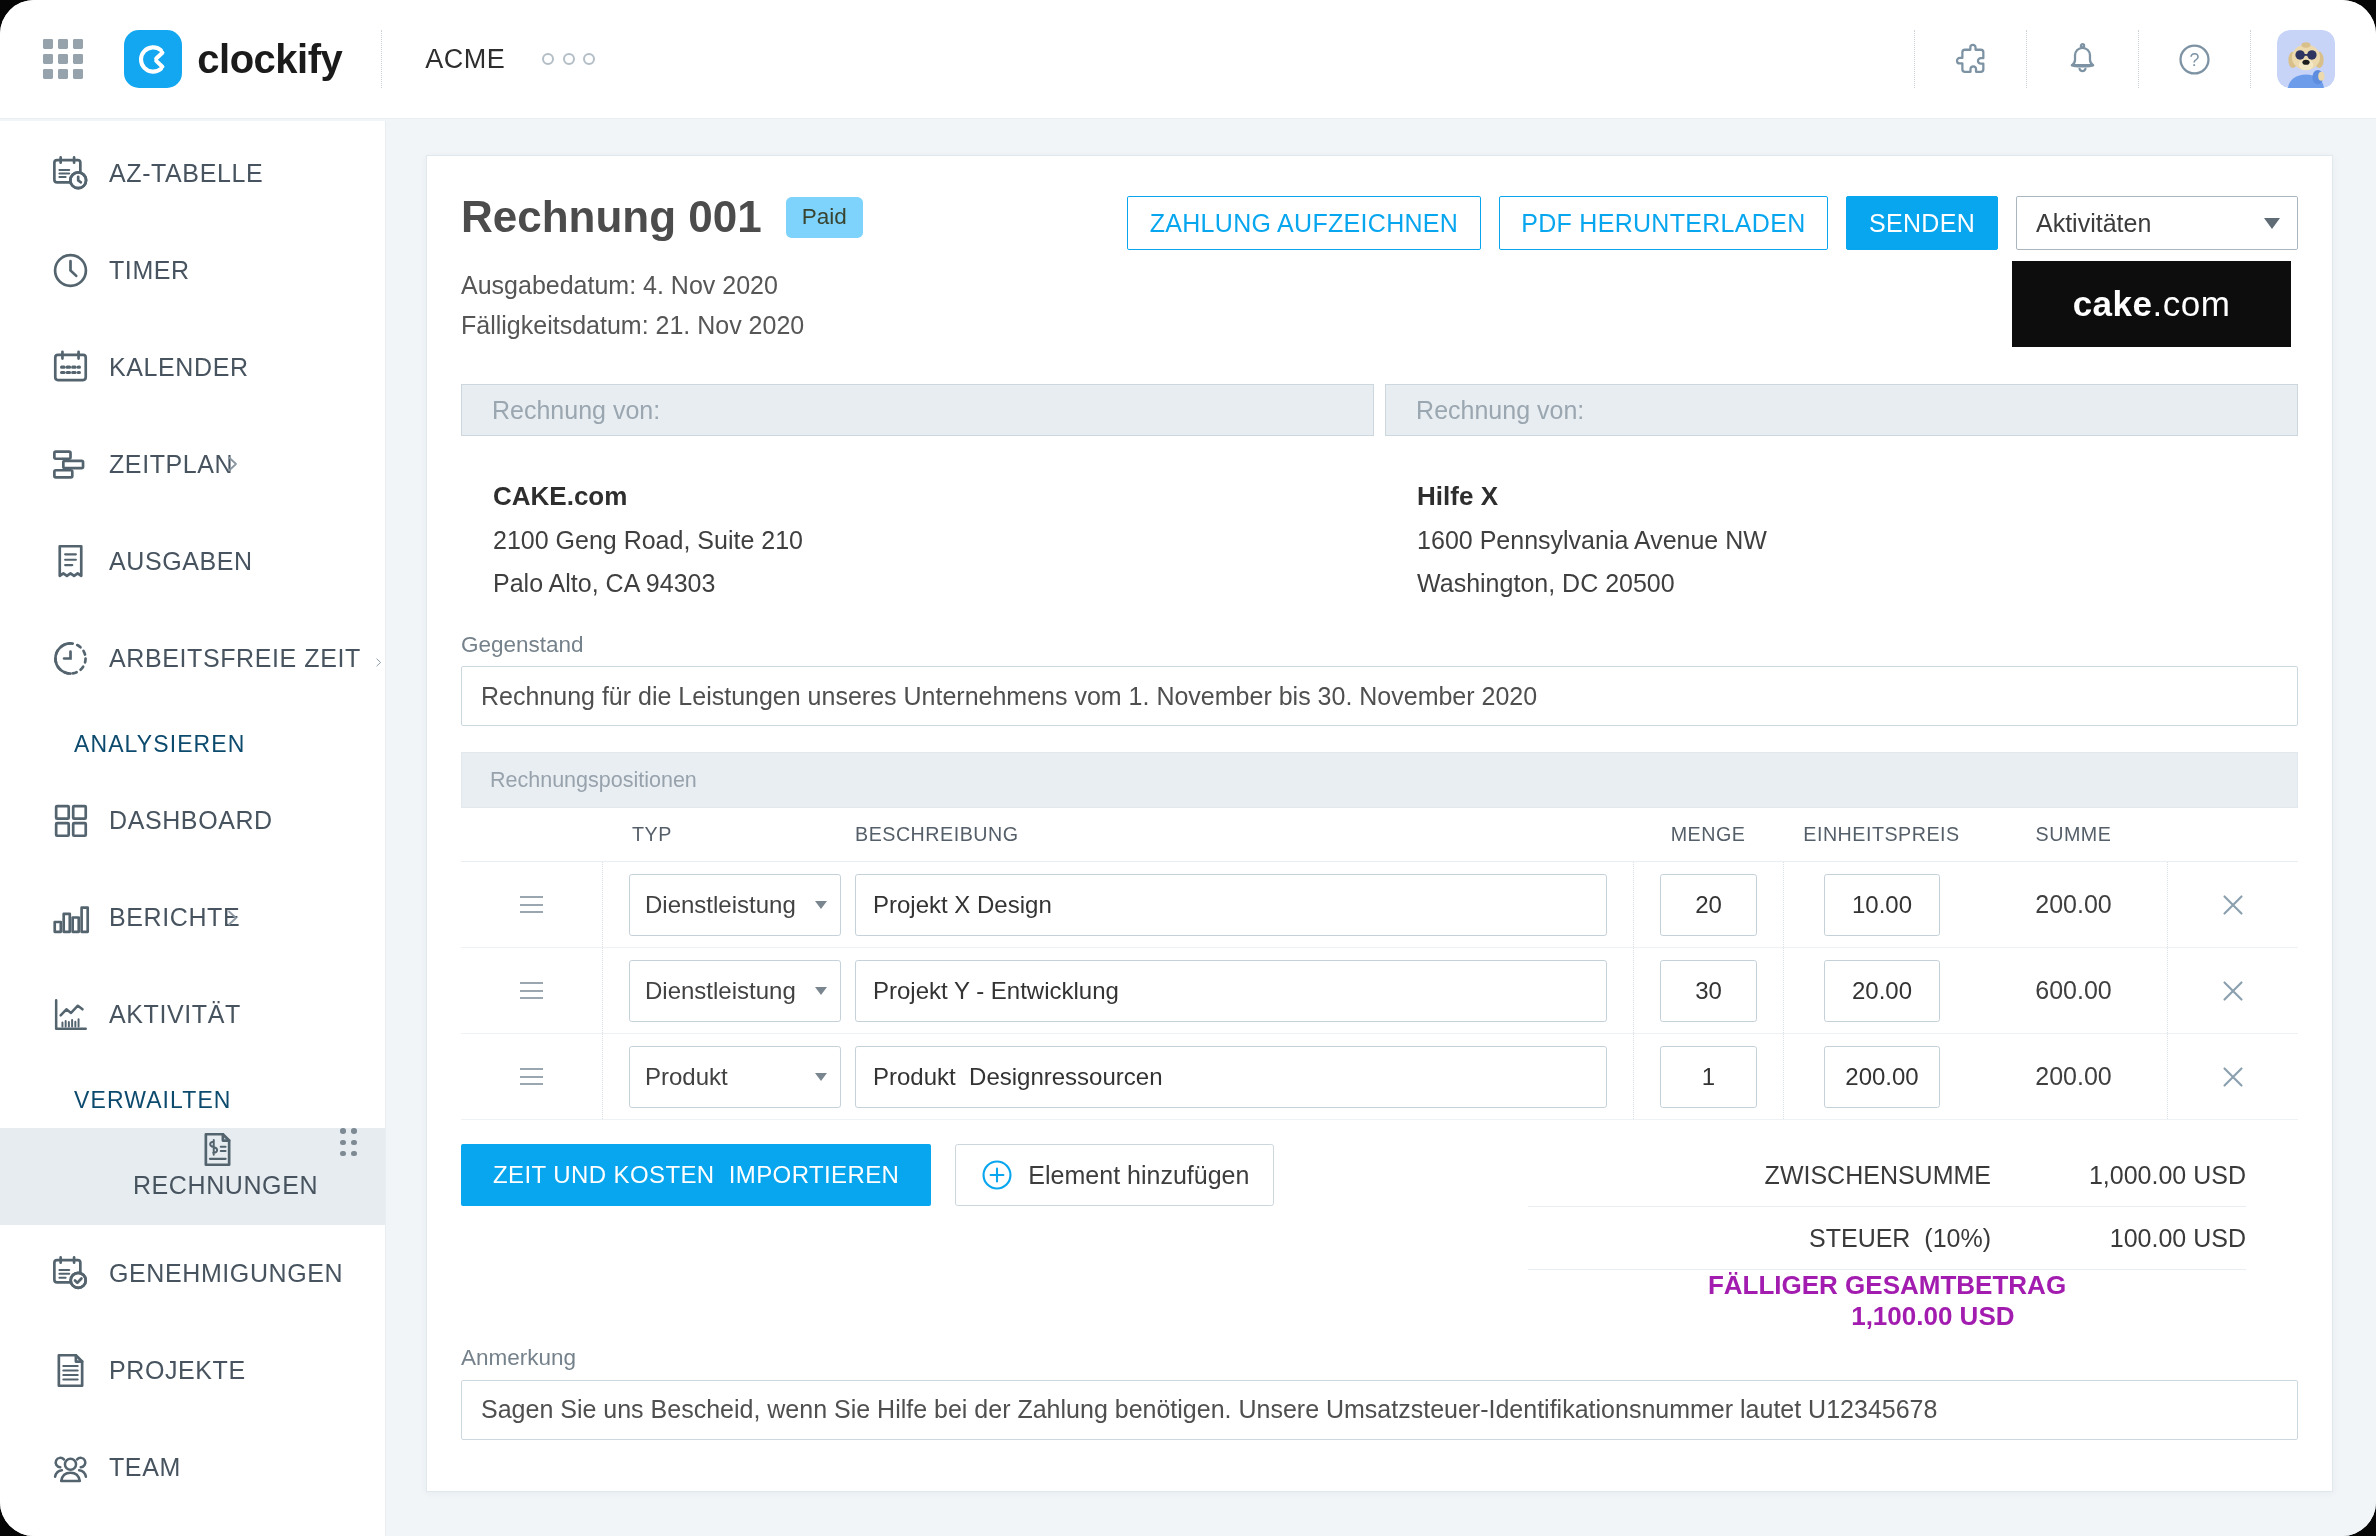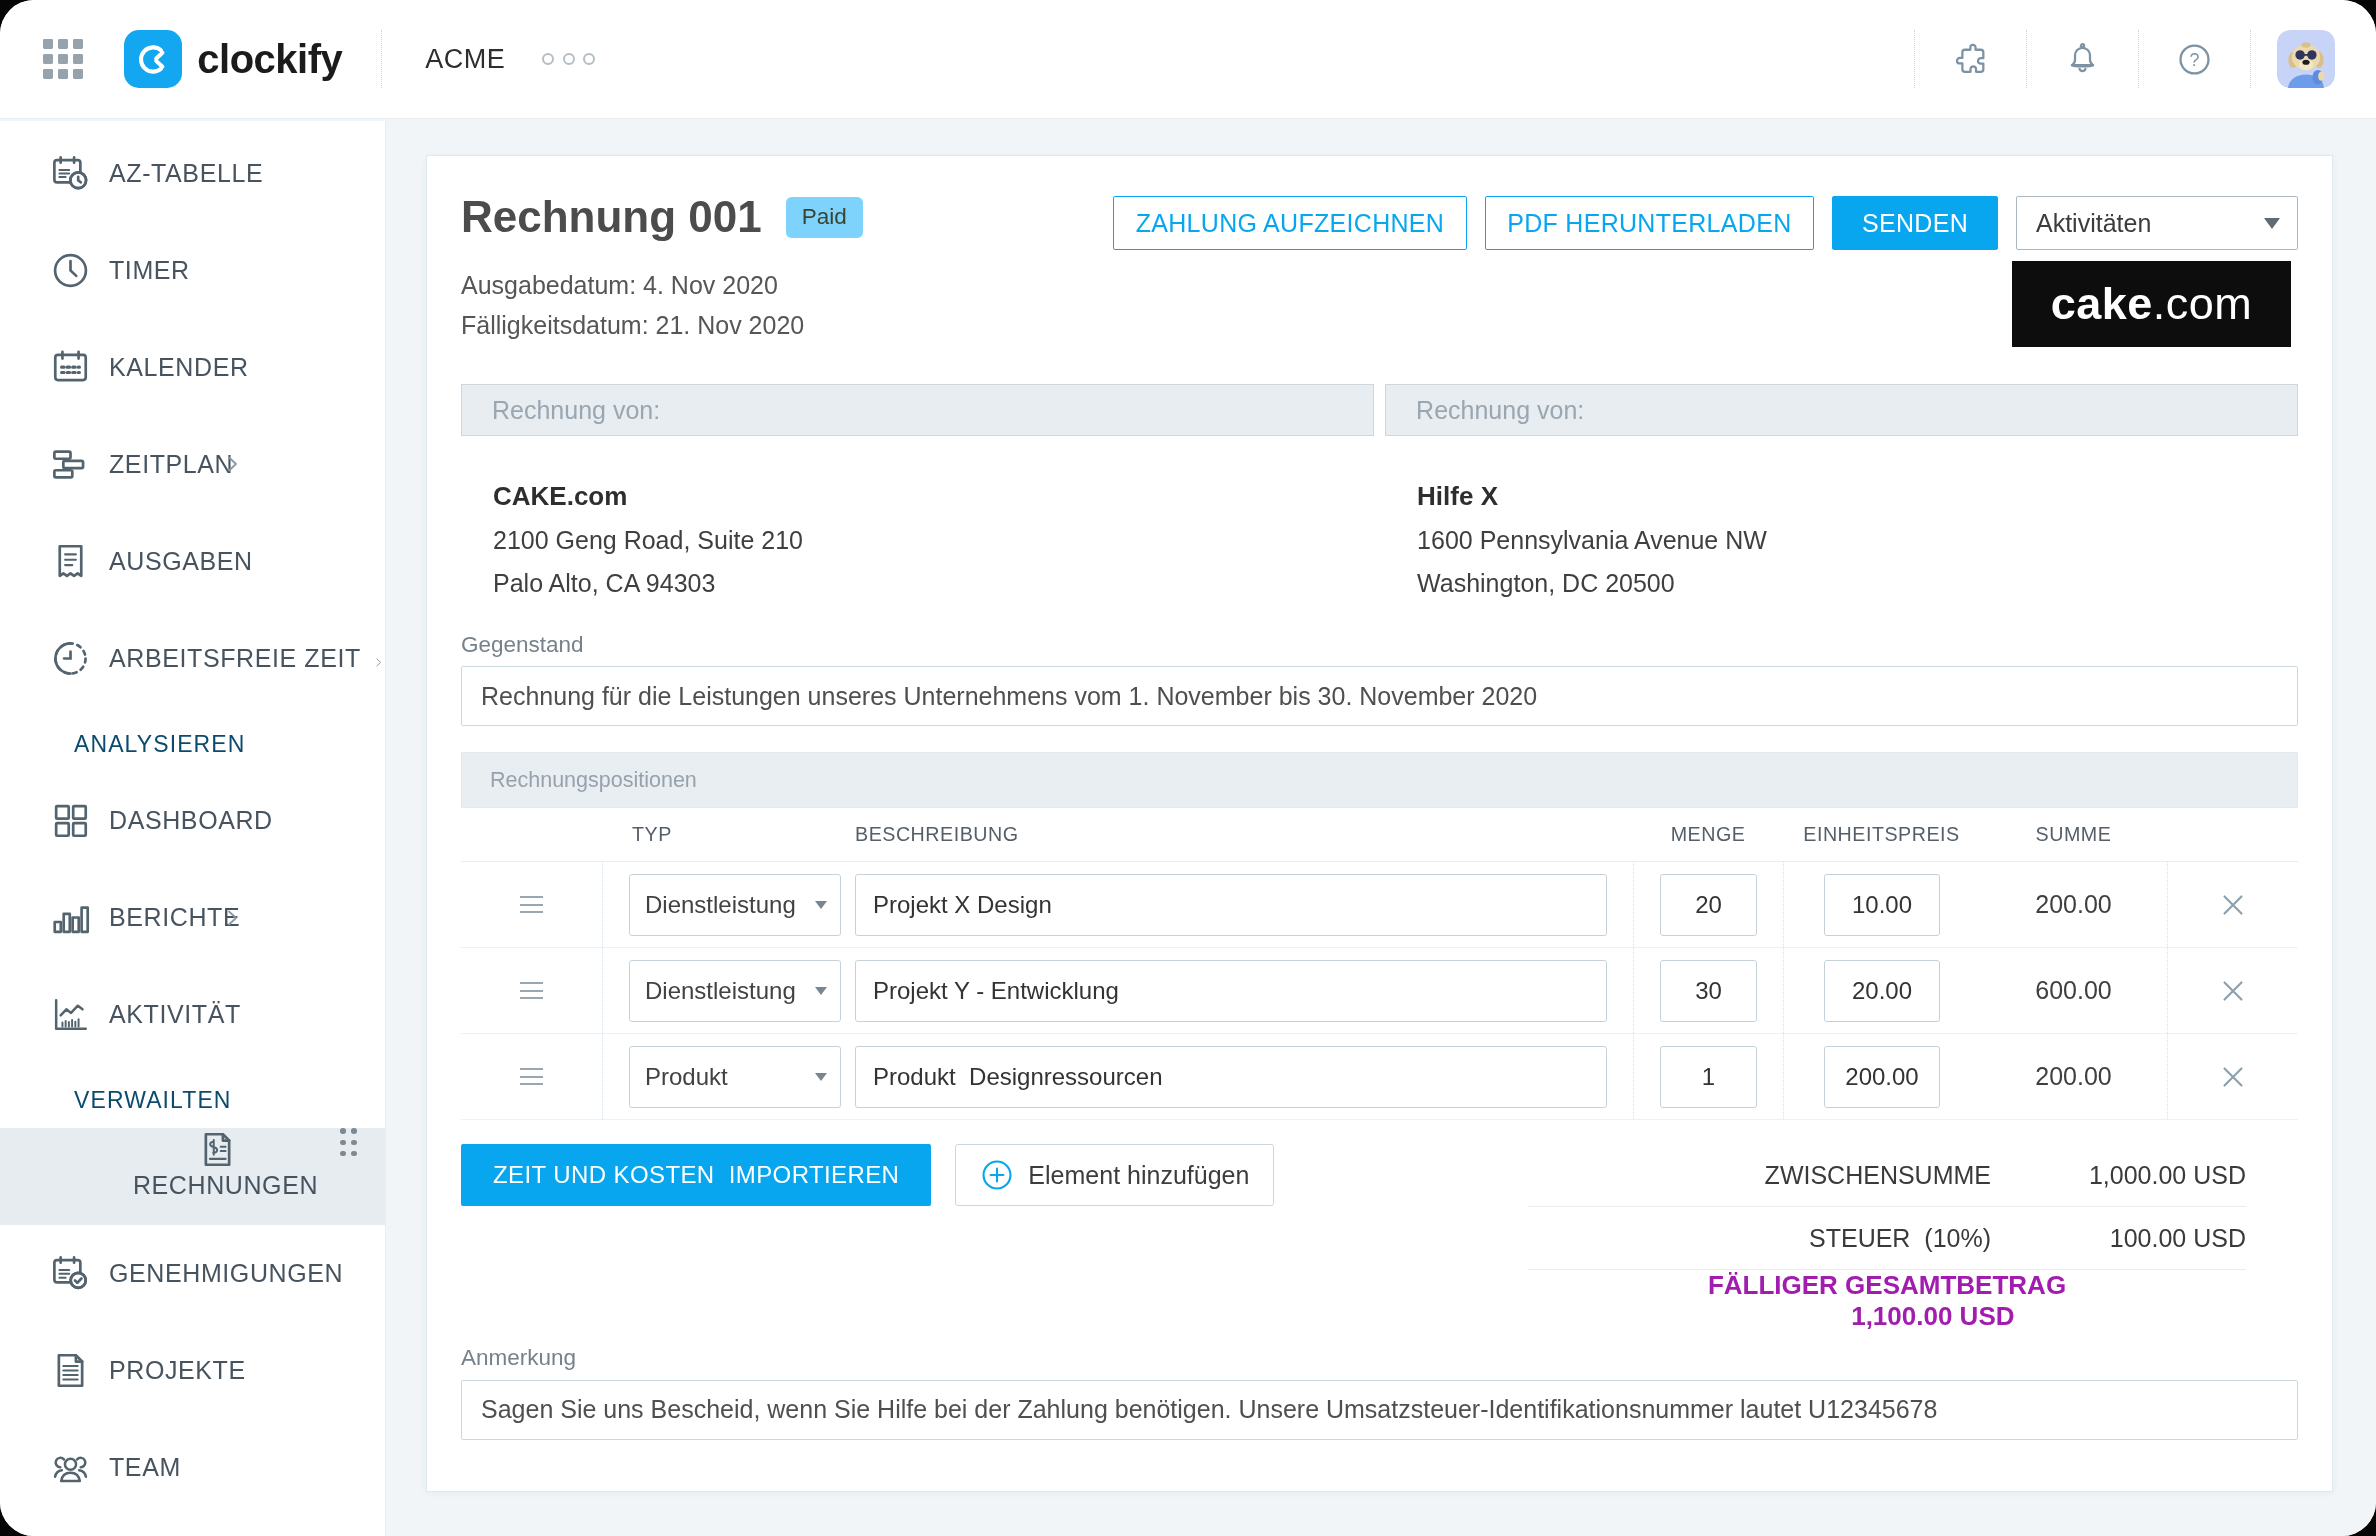--- a/index.html
+++ b/index.html
@@ -41,28 +41,28 @@
   
   .main { position:absolute; top:121px; left:388px; right:0; bottom:0; background:#f1f5f8; }
   .card { position:absolute; left:38px; top:34px; width:1907px; height:1337px; background:#fff; border:1.9px solid #e0e8ee; box-shadow:0 1.9px 7.5px rgba(24,52,77,.05); padding:0 34px; }
 
   .title-row { position:relative; margin-top:32px; height:58px; display:flex; align-items:center; }
   .inv-title { font-size:44px; color:#4c4c4c; }
   .badge { margin-left:24px; background:#7dd3fc; color:#394430; font-size:22.5px; padding:7.5px 16px; border-radius:5.6px; }
   .actions { position:absolute; right:0; top:8px; display:flex; gap:18px; align-items:center; }
   .btn { height:54px; display:flex; align-items:center; font-size:25px; border-radius:1.9px; cursor:pointer; letter-spacing:0.3px; white-space:pre; }
   .btn-outline { border:1.9px solid #07a6ef; color:#07a6ef; background:#fff; padding:0 21.5px; }
-  .btn-fill { background:#07a6ef; color:#fff; padding:0 29px; border:1.9px solid #07a6ef; }
+  .btn-fill { background:#07a6ef; color:#fff; padding:0 22px; border:1.9px solid #07a6ef; }
   .select-box { height:54px; width:282px; border:1.9px solid #a9b6c0; border-radius:1.9px; background:#fff; display:flex; align-items:center; justify-content:space-between; padding:0 17px 0 19px; font-size:25px; color:#3c3c3c; cursor:pointer; }
   .tri { width:0; height:0; border-left:8.4px solid transparent; border-right:8.4px solid transparent; border-top:11.2px solid #5f6b75; }
   .tri.sm { border-left-width:6.6px; border-right-width:6.6px; border-top-width:8.4px; border-top-color:#7a868f; }
 
   .dates { margin-top:19px; font-size:25px; color:#565656; line-height:40px; }
 
-  .cake-logo { position:absolute; right:41px; top:105px; width:279px; height:86px; background:#0d0d0d; color:#fff; display:flex; align-items:center; justify-content:center; font-size:45px; letter-spacing:0.5px; }
+  .cake-logo { position:absolute; right:41px; top:105px; width:279px; height:86px; background:#0d0d0d; color:#fff; display:flex; align-items:center; justify-content:center; font-size:35px; letter-spacing:0.5px; }
   .cake-logo b { font-weight:bold; }
   .cake-logo span { font-weight:normal; }
 
   .band-row { margin-top:39px; display:flex; gap:11.2px; }
   .band-cell { flex:1; height:52px; background:#e7edf1; border:1.9px solid #ccd7de; display:flex; align-items:center; padding-left:30px; color:#9aa6b0; font-size:25px; }
   .addr-row { display:flex; gap:11.2px; }
   .addr-col { flex:1; padding-left:32px; }
   .addr-name { margin-top:45px; font-size:26px; font-weight:bold; color:#2e2e2e; }
   .addr-line { margin-top:14px; font-size:25px; color:#3f3f3f; }
 

